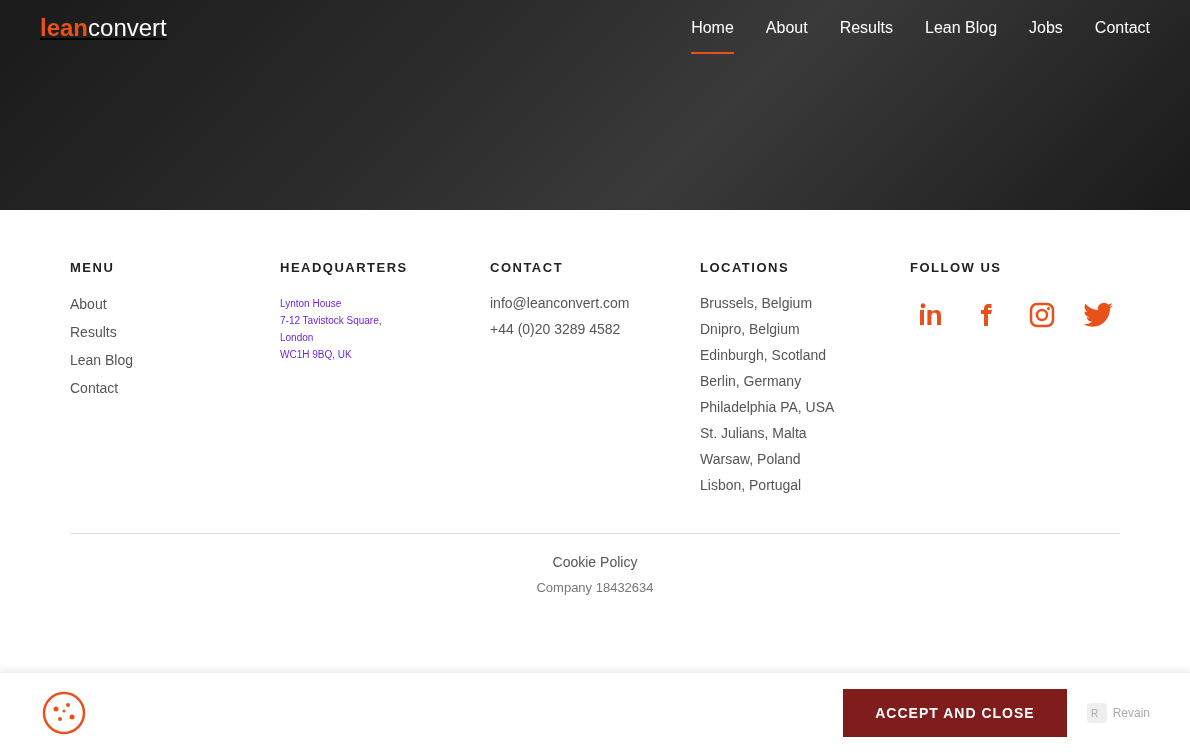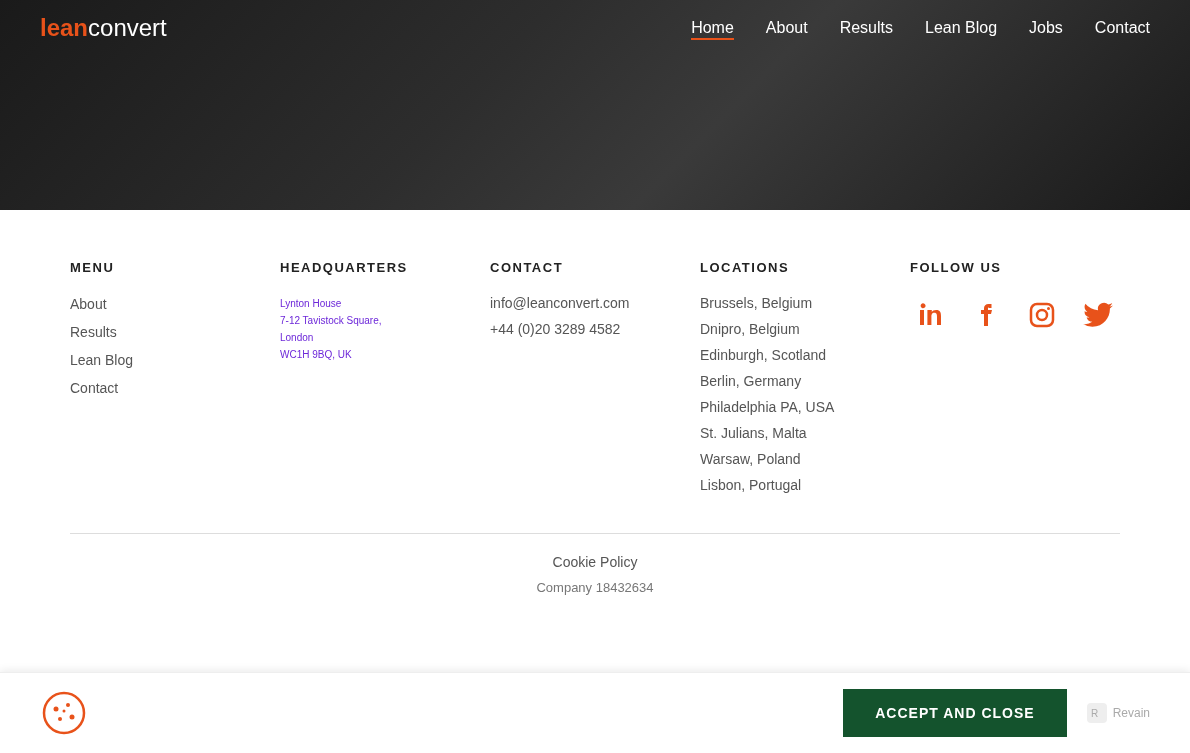--- a/index.html
+++ b/index.html
@@ -23,20 +23,21 @@
       display: flex;
       align-items: center;
       justify-content: space-between;
       padding: 0 40px;
       background: transparent;
     }
 
     .logo-container {
       display: flex;
       align-items: center;
+      text-decoration: underline;
     }
 
     .logo-lean {
       color: #e8521a;
       font-size: 24px;
       font-weight: 700;
       font-family: Arial, sans-serif;
     }
 
     .logo-convert {
@@ -55,21 +56,21 @@
 
     .nav-links li a {
       color: #fff;
       text-decoration: none;
       font-size: 16px;
       font-weight: 400;
     }
 
     .nav-links li a.active {
       border-bottom: 2px solid #e8521a;
-      padding-bottom: 2px;
+      padding-bottom: 16px;
     }
 
     
     .footer-main {
       background: #fff;
       padding: 50px 70px 30px 70px;
     }
 
     .footer-columns {
       display: flex;
@@ -214,21 +215,21 @@
       line-height: 1.5;
     }
 
     .cookie-text a {
       color: #e8521a;
       text-decoration: none;
       font-weight: 600;
     }
 
     .cookie-accept-btn {
-      background: #14532d;
+      background: #7f1d1d;
       color: #fff;
       border: none;
       padding: 16px 32px;
       font-size: 14px;
       font-weight: 700;
       letter-spacing: 1px;
       cursor: pointer;
       white-space: nowrap;
       text-transform: uppercase;
     }

